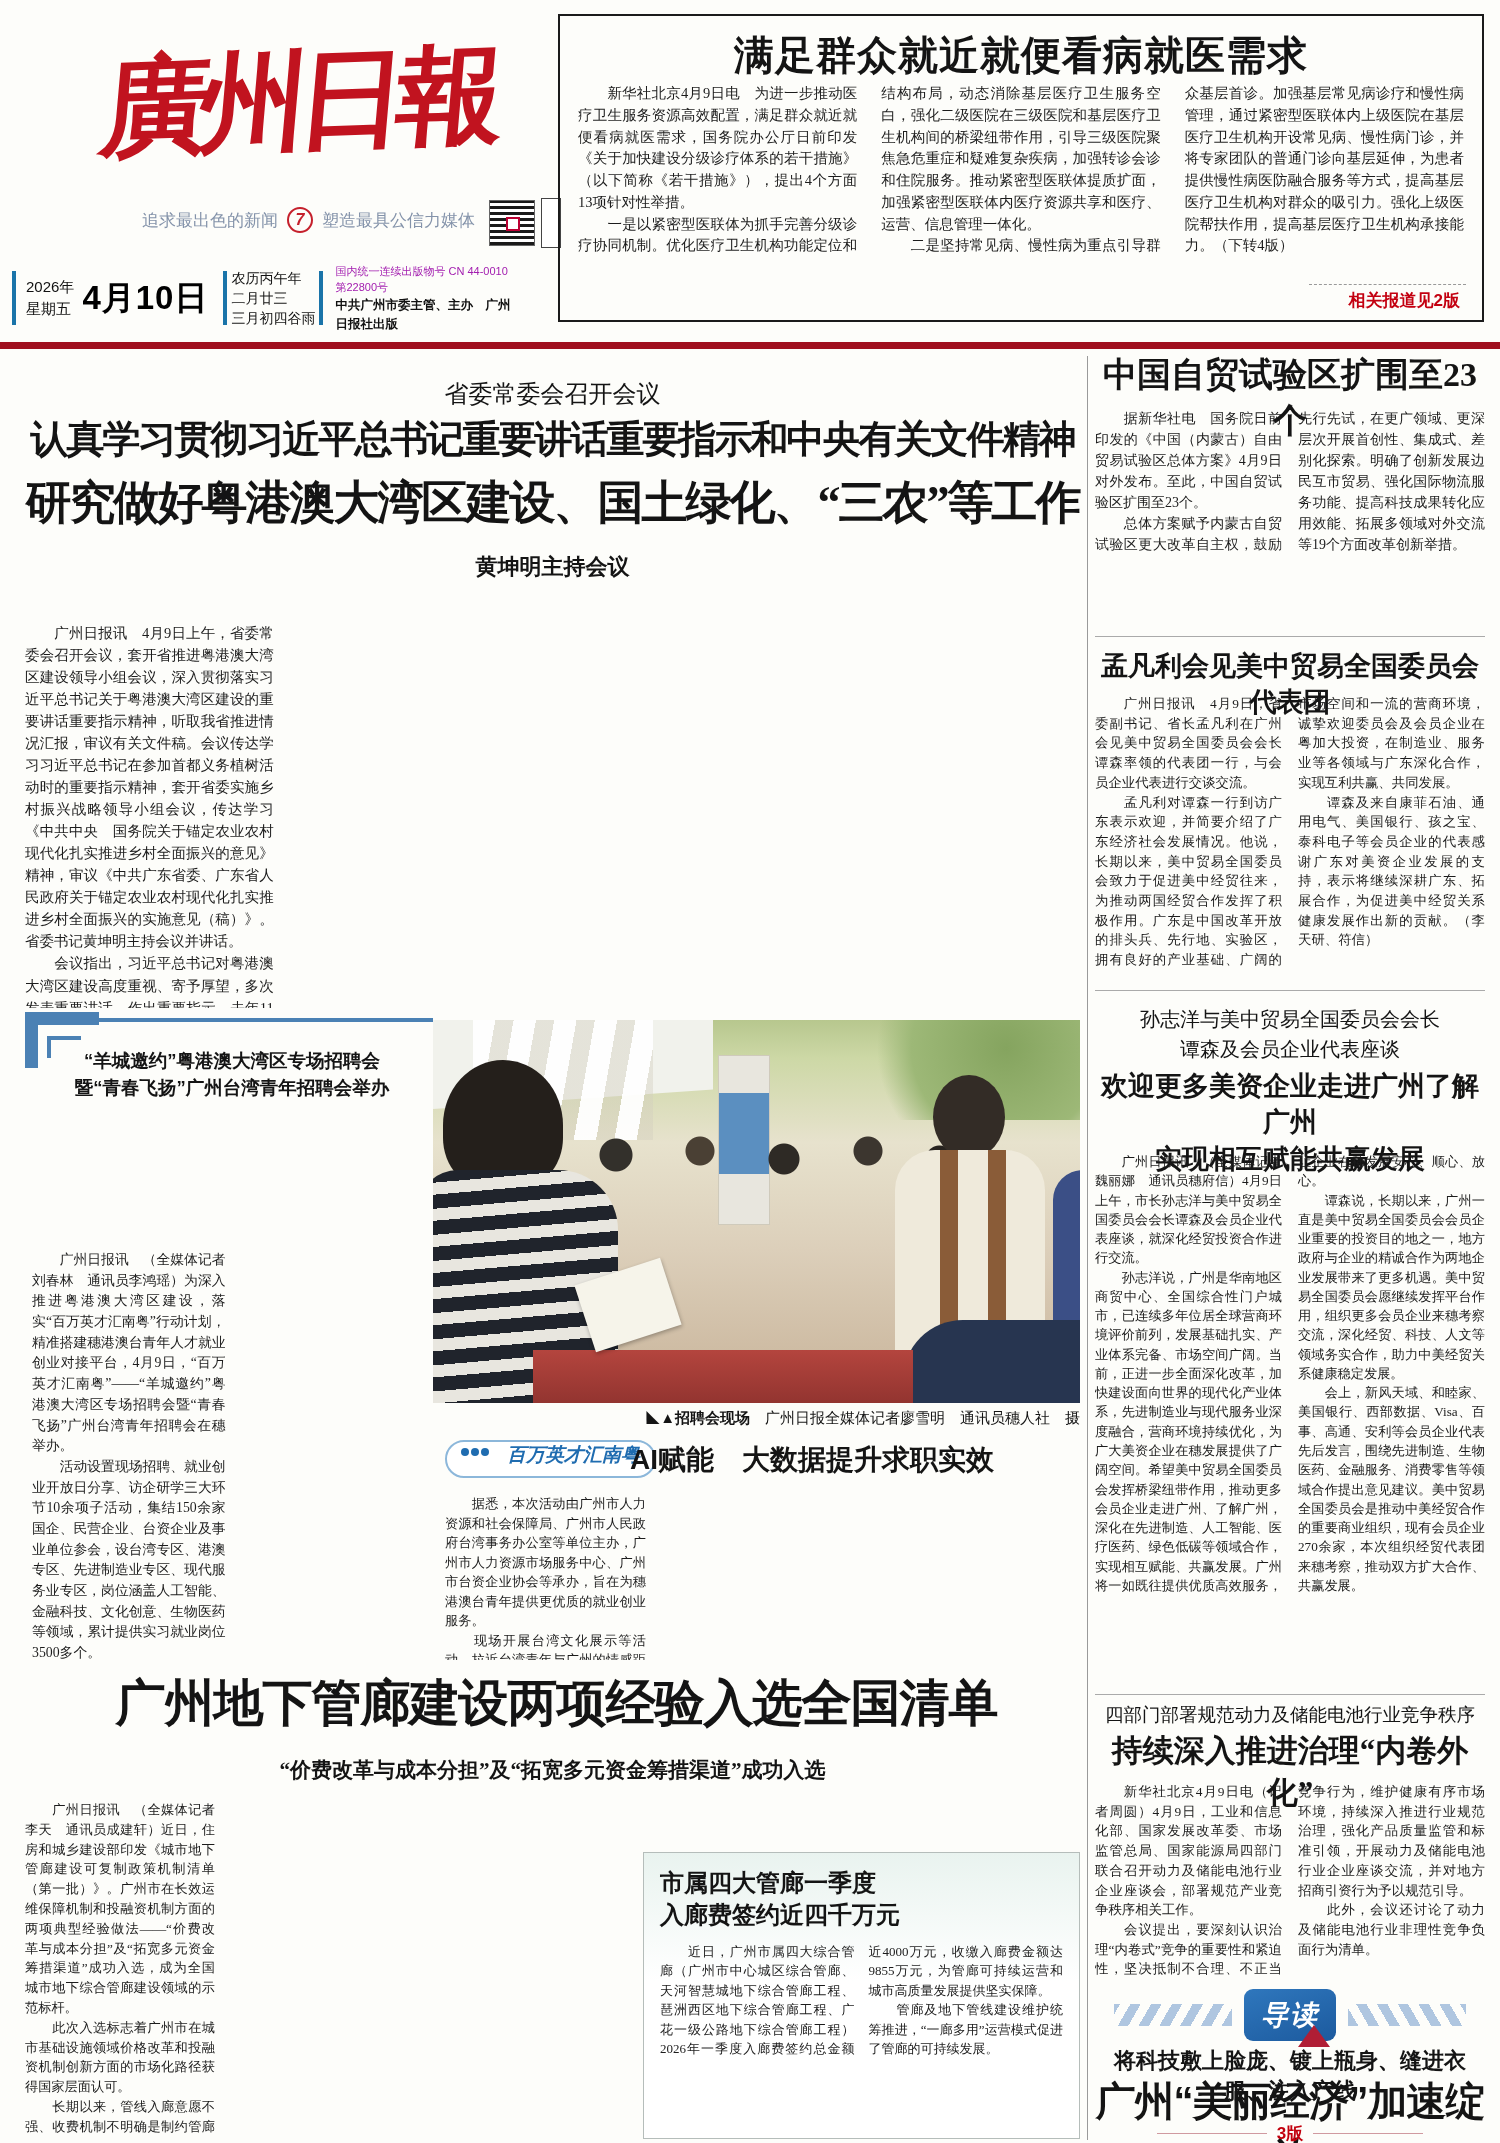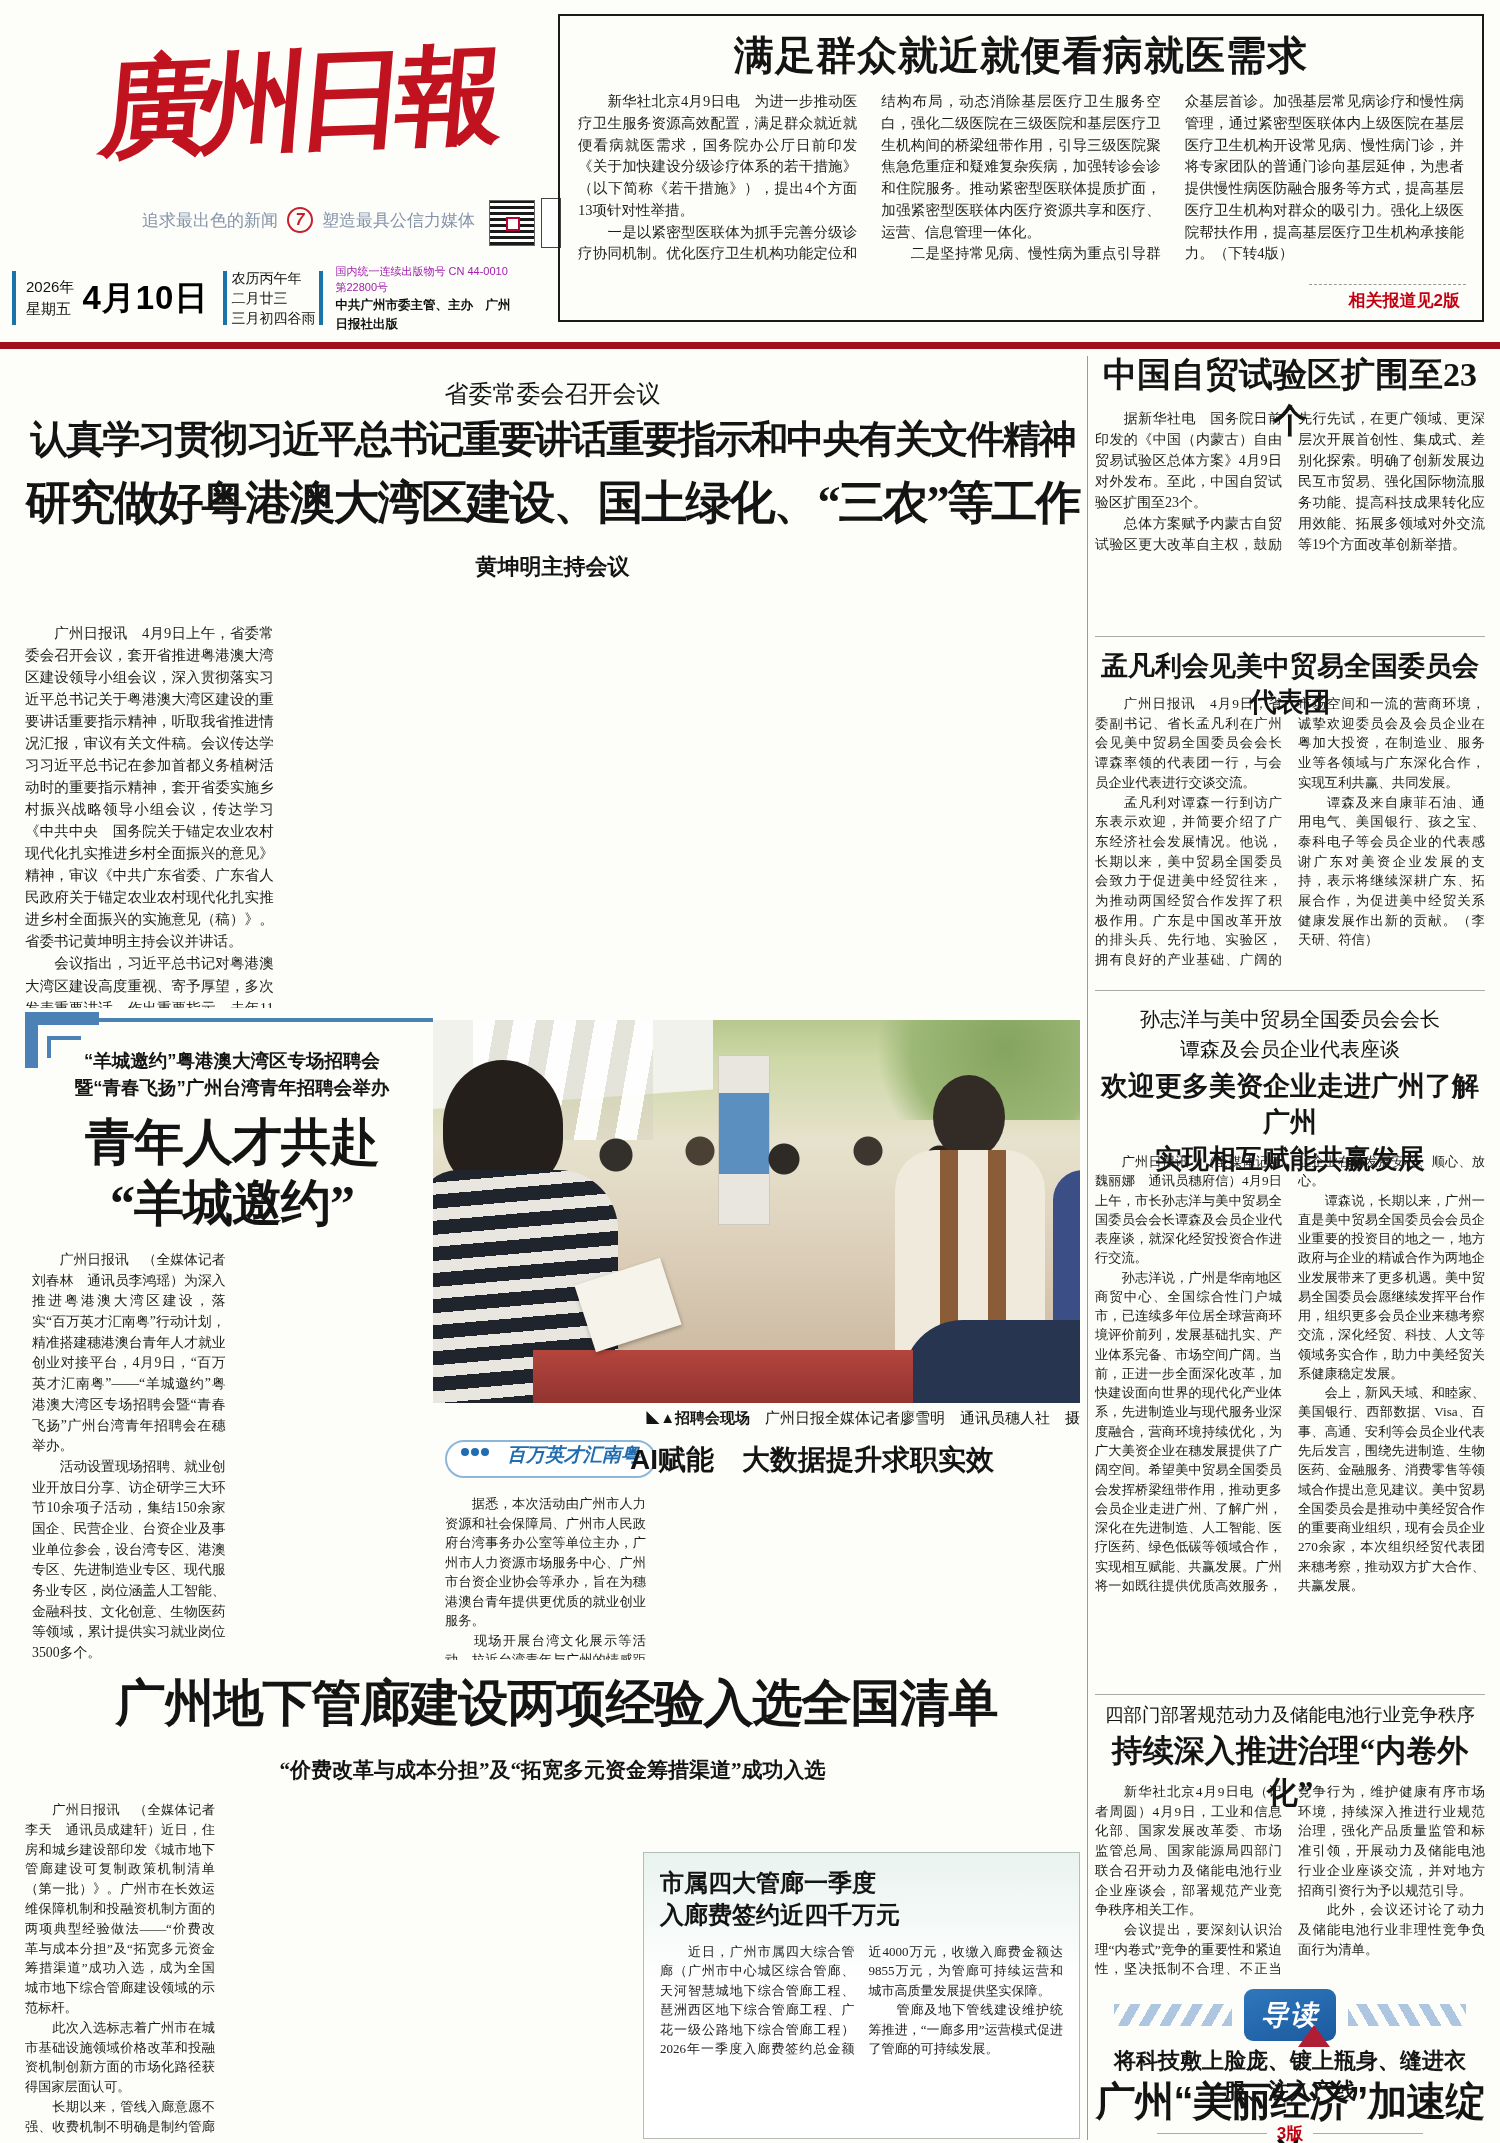--- a/index.html
+++ b/index.html
@@ -30,21 +30,21 @@
   #d-big{font-size:33px;font-weight:bold;letter-spacing:1px;margin:0 15px 0 2px;color:#000}
   #d-lunar{margin:0 4px;font-size:14px;line-height:1.45;color:#111}
   #d-pub{margin-left:12px;width:180px}
   #d-pub .l1{font-size:11px;color:#a21caf;line-height:1.5}
   #d-pub .l2{font-size:12.5px;font-weight:bold;color:#111;line-height:1.5}
 
   
   #med-box{left:558px;top:14px;width:926px;height:308px;border:2px solid #1b1b1b;padding:10px 18px 0}
   #med-kicker{font-size:20px;font-weight:bold;font-family:"Liberation Sans",sans-serif;text-align:center}
   #med-headline{font-size:40px;font-weight:bold;text-align:center;letter-spacing:1px;margin-top:2px}
-  #med-body{margin-top:8px;height:192px;column-count:3;column-gap:24px;font-size:14.5px;line-height:1.5}
+  #med-body{height:192px;column-count:3;column-gap:24px;font-size:14.5px;line-height:1.5}
   #med-related{position:absolute;right:16px;bottom:8px;background:#fdfdfa;color:#c30010;font-weight:bold;
       font-size:17px;font-family:"Liberation Sans",sans-serif;border-top:1px dashed #999;padding:4px 6px 0 40px}
 
   #red-rule{left:0;top:342px;width:1500px;height:7px;background:#a00f1e}
   #v-divider{left:1087px;top:356px;width:1px;height:1784px;background:#9a9a9a}
 
   
   #party-kicker{left:25px;top:378px;width:1055px;font-size:24px;font-family:"Liberation Sans",sans-serif;text-align:center}
   #party-h1{left:25px;top:414px;width:1055px;text-align:center;font-size:38px;font-weight:bold;letter-spacing:-2px}
   #party-h2{left:25px;top:472px;width:1055px;text-align:center;font-size:46px;font-weight:bold;letter-spacing:-2px}
@@ -163,22 +163,20 @@
 　　会议指出，习近平总书记对粤港澳大湾区建设高度重视、寄予厚望，多次发表重要讲话、作出重要指示，去年11月亲临广东视察时再次对重点工作提出明确要求，为深入推进大湾区建设进一步指明前进方向、注入强大动力。我们要深入学习贯彻，坚决扛起总书记、党中央赋予的重要使命，锚定建设富有活力和国际竞争力的一流湾区和世界级城市群的目标，增强做好主引擎和火车头的责任担当，携手港澳乘势而上、同向协力、稳扎稳打、重点突破、全面推进，加快建设活力湾区、发展最好湾区。要持续深化产业科技协同创新，健全与港澳双向互动的创新合作体系，促进三地强强联合、优势互补，深化技术研发、成果转化、产业发展等全链条合作，推动科技创新和产业创新深度融合，扎实推进高水平人才高地建设，打造高质量发展的重要动力源。
 　　要推动全方位互联互通，抓紧推进重点成熟项目建设，加快构建“轨道上的大湾区”；持续深化“湾区通”工程，开展好大湾区内地九市与港澳规则衔接、机制对接改革试点，加快完善各类互认衔接机制，推动大湾区市场一体化水平不断提升。要深入推进重大合作平台建设，推动横琴、前海、南沙、河套等重大平台改革开放创新联动发展，深化重大平台对港澳开放合作，更好发挥示范引领作用。要做实做细民生实事，在就业、创业、医疗、养老等领域推出更多增量政策，进一步拓展公共服务合作深度广度。
 　　会议强调，要深入学习贯彻习近平总书记的重要指示精神，大力弘扬“前人栽树、后人乘凉”精神，全民植绿护绿兴绿，持续推动林分优化、林相改善，不断增强“绿色动能”，结合实施“百县千镇万村高质量发展工程”，协同做好绿美广东生态建设，让南粤大地青山常在、绿水长流、空气常新。要扎实做好“三农”工作，学习运用“千万工程”经验，推动农业农村现代化不断取得新进展。（下转4版）</div>
   </div>
 
   <div class="abs" id="jf-corner"></div>
   <div class="abs" id="jf-corner-in"></div>
   <div class="abs" id="jf-topline"></div>
   <div class="abs pre" id="jf-kicker">“羊城邀约”粤港澳大湾区专场招聘会
 暨“青春飞扬”广州台湾青年招聘会举办</div>
-  <div class="abs pre" id="jf-title">青年人才共赴
-“羊城邀约”</div>
   <div class="abs" id="jf-left-body">
     <div class="body-txt" style="height:100%">　　广州日报讯　（全媒体记者刘春林　通讯员李鸿瑶）为深入推进粤港澳大湾区建设，落实“百万英才汇南粤”行动计划，精准搭建穗港澳台青年人才就业创业对接平台，4月9日，“百万英才汇南粤”——“羊城邀约”粤港澳大湾区专场招聘会暨“青春飞扬”广州台湾青年招聘会在穗举办。
 　　活动设置现场招聘、就业创业开放日分享、访企研学三大环节10余项子活动，集结150余家国企、民营企业、台资企业及事业单位参会，设台湾专区、港澳专区、先进制造业专区、现代服务业专区，岗位涵盖人工智能、金融科技、文化创意、生物医药等领域，累计提供实习就业岗位3500多个。
 　　活动现场特设就业创业服务专区，提供简历打磨、职业规划、面试辅导等“一对一”精准服务，同时引入“粤港云”AI智能体，运用大数据算法精准推荐匹配岗位，切实提升求职实效；构建线上线下联动模式，依托“广州市阳光就业”小程序及大湾区科技贸易平台进行直播带岗，累计吸引4万人次观看。</div>
   </div>
 
   <div class="abs" id="jf-photo">
     <div class="ph" style="left:-20px;top:-10px;width:300px;height:90px;background:#f1f2ec;transform:skewY(-4deg)"></div>
     <div class="ph" style="right:-30px;top:-20px;width:260px;height:120px;background:radial-gradient(circle at 60% 40%,#85a45f 0%,#9db877 55%,transparent 75%)"></div>
     <div class="ph" style="left:285px;top:35px;width:52px;height:170px;background:linear-gradient(180deg,#e8e6de 0 22%,#5b8fc0 22% 70%,#e8e6de 70%);border:1px solid #cfcabb"></div>

